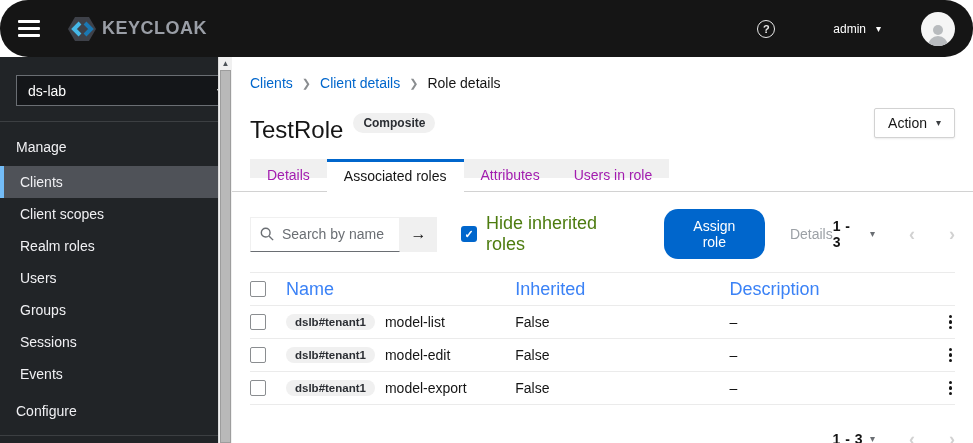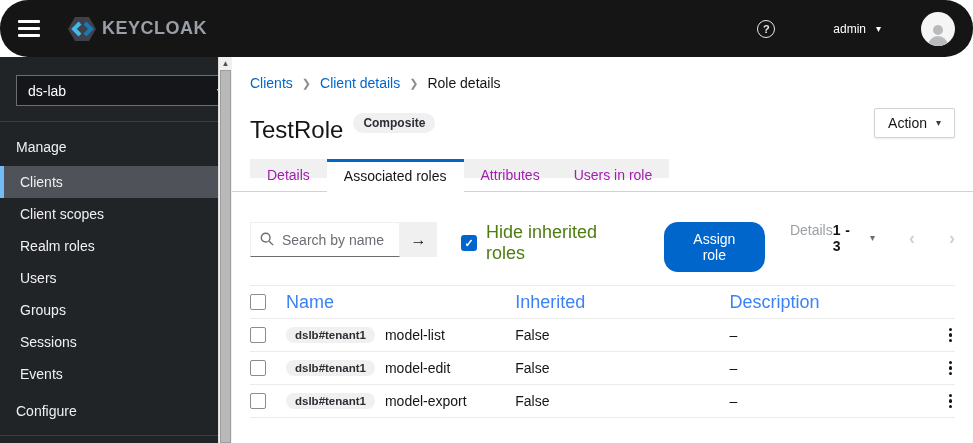--- a/index.html
+++ b/index.html
@@ -61,21 +61,21 @@
   .action-btn { margin-left:auto; background:#fff; border:1px solid #d2d2d2; border-radius:2px;
                 padding:6px 13px; font-size:14px; color:#151515; display:flex; align-items:center; gap:9px;
                 cursor:pointer; box-shadow:0 1px 2px rgba(0,0,0,.08); }
 
   .tabs-row { margin-top:15px; display:flex; align-items:flex-start; position:relative; }
   .tabs-row::before { content:''; position:absolute; left:-18px; right:-18px; top:32px; height:1px; background:#d2d2d2; }
   .tab { background:#f0f0f0; color:#a21caf; font-size:14px; padding:8px 17px; height:19px; cursor:pointer; }
   .tab.active { position:relative; z-index:1; background:#fff; color:#151515; border-top:3px solid #0066cc;
                 padding-top:6px; padding-bottom:12px; height:38px; }
 
-  .toolbar { margin-top:25px; display:flex; align-items:flex-start; }
+  .toolbar { margin-top:12px; display:flex; align-items:center; }
   .search-group { display:flex; height:35px; }
   .search-input-wrap { position:relative; }
   .search-input { width:150px; height:35px; border:1px solid #f0f0f0; border-bottom:1px solid #6a6e73;
                   padding:0 8px 0 31px; font-size:14px; color:#151515; outline:none;
                   font-family:"Liberation Sans", sans-serif; }
   .search-input::placeholder { color:#6a6e73; }
   .search-icon { position:absolute; left:10px; top:10px; }
   .search-go { width:37px; height:35px; background:#f0f0f0; border:none; font-size:16px; color:#151515; cursor:pointer; }
   .cbx-group { display:flex; align-items:center; margin-left:24px; cursor:pointer; }
   .cbx { width:16px; height:16px; border-radius:3px; display:flex; align-items:center; justify-content:center; }

